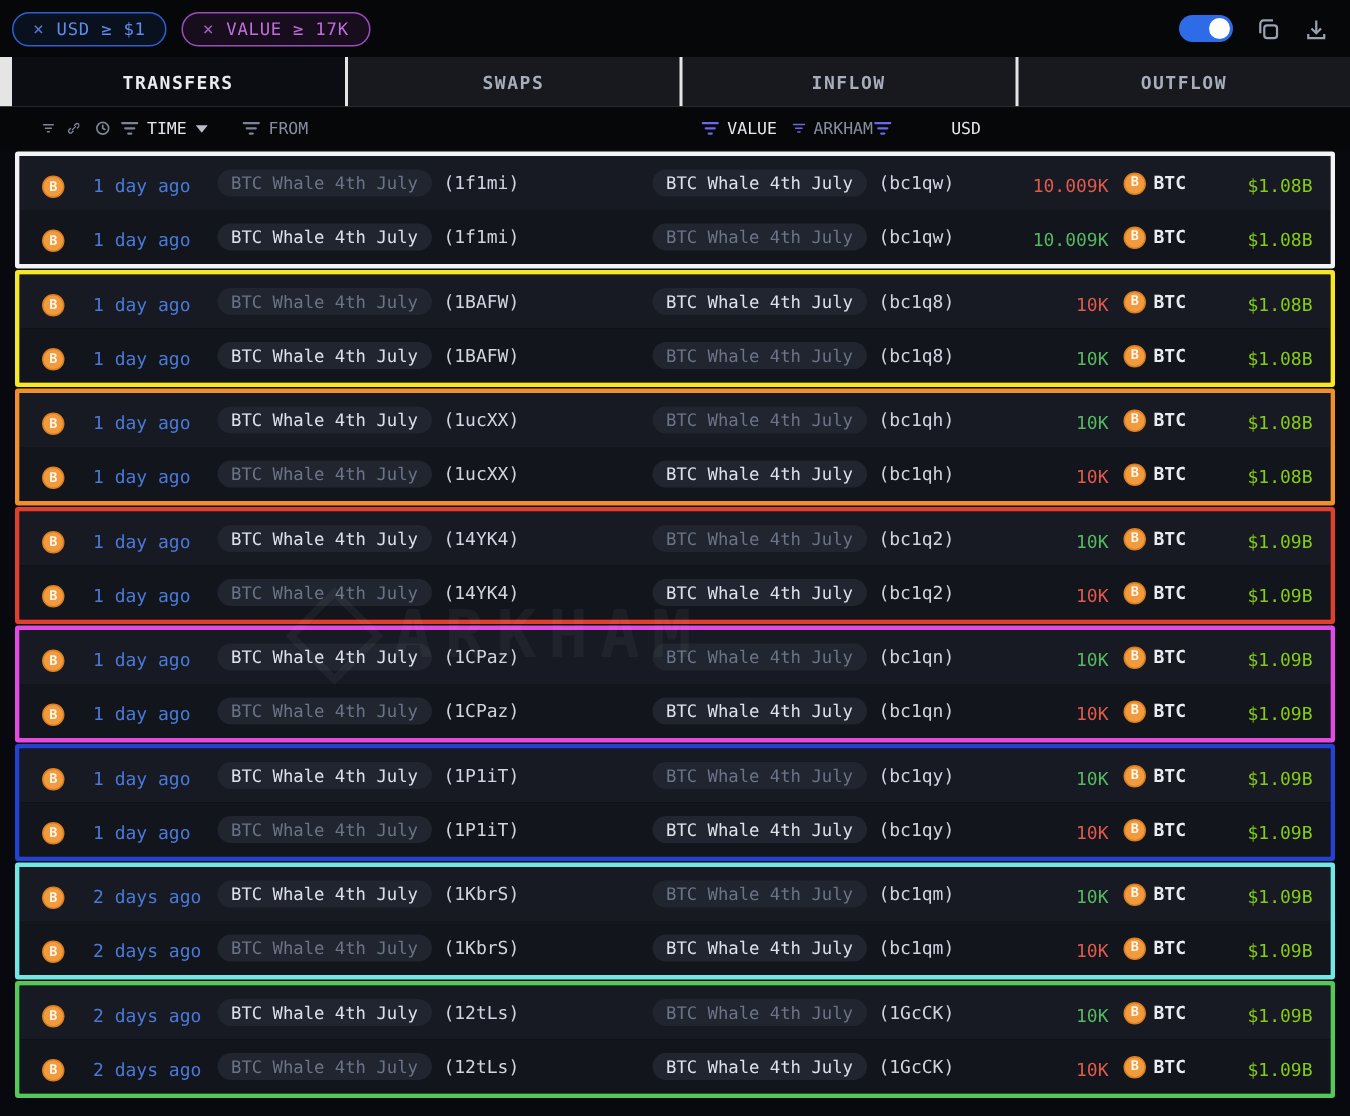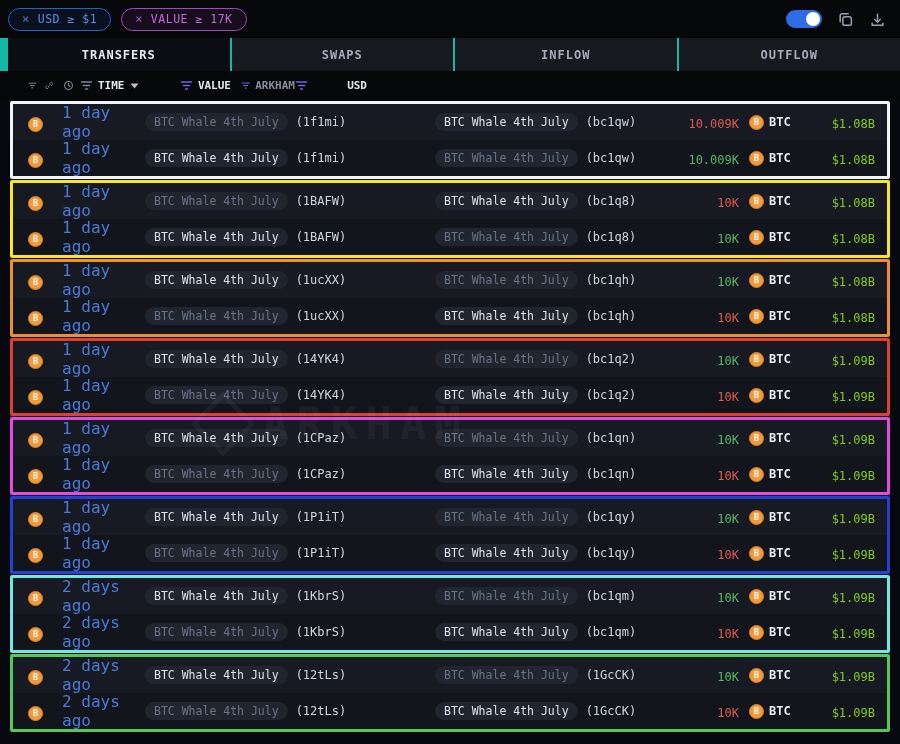--- a/index.html
+++ b/index.html
@@ -28,61 +28,61 @@
   .chip-blue { border:1px solid #2c5fd2; color:#5e8ced; background:rgba(35,75,165,.14); }
   .chip-purple { border:1px solid #9d4cc0; color:#c06edb; background:rgba(145,60,175,.12); }
   .chip .x { font-size:12px; opacity:.85; }
   .topbar-right { display:flex; align-items:center; gap:15px; }
   .toggle { width:36px; height:18px; border-radius:10px; background:#2e6be6; position:relative; cursor:pointer; }
   .toggle .knob { position:absolute; top:2px; right:2px; width:14px; height:14px; border-radius:50%; background:#fff; }
   .tool-icon { width:17px; height:17px; cursor:pointer; display:block; }
   .tool-icon path, .tool-icon rect { stroke:#9aa1b0; stroke-width:1.4; fill:none; }
 
   
-  .tabs { display:flex; gap:2px; height:33px; background:#14b8a6; padding-left:8px; }
+  .tabs { display:flex; gap:2px; height:33px; background:#e5e5e5; padding-left:8px; }
   .tab {
     flex:1; display:flex; align-items:center; justify-content:center;
     font-size:12px; letter-spacing:1px; color:#a7adba;
     background:#17191f; cursor:pointer; font-weight:bold;
   }
   .tab.active { background:#0b0d12; color:#e9ebf1; }
 
   
   .grid { display:flex; align-items:center; width:100%; }
   .col-coin  { width:40px; flex:0 0 40px; padding-left:15px; }
   .col-time  { width:88px; flex:0 0 88px; padding-left:9px; }
   .col-from  { width:287px; flex:0 0 287px; padding-left:4px; display:flex; align-items:center; gap:8px; }
   .col-to    { flex:1 1 auto; padding-left:7px; display:flex; align-items:center; gap:8px; }
   .col-value { width:90px; flex:0 0 90px; text-align:right; }
   .col-token { width:64px; flex:0 0 64px; padding-left:10px; display:flex; align-items:center; gap:5px; }
   .col-usd   { width:84px; flex:0 0 84px; text-align:right; padding-right:12px; }
 
   
   .thead {
     height:29px; padding:0 13px; display:flex; align-items:center;
-    background:#060709; font-size:11px; color:#858d9e; font-weight:bold;
+    background:#060709; font-size:11px; color:#858d9e; font-weight:normal;
   }
   .hicon { width:13px; height:11px; display:inline-block; vertical-align:-1px; }
   .hicon path { stroke:#7d8496; stroke-width:1.5; fill:none; stroke-linecap:round; }
   .hicon.purple path { stroke:#6d66ee; }
   .hgroup { display:flex; align-items:center; gap:5px; }
   .h-white { color:#e6e8ee; }
   .caret { width:9px; height:6px; }
   .caret path { fill:#b8bdc9; stroke:none; }
   .col-value.hgroup, .col-token.hgroup { justify-content:flex-end; display:flex; text-align:right; }
   .thead .col-value { display:flex; justify-content:flex-end; align-items:center; gap:5px; }
   .thead .col-token { justify-content:flex-start; }
   .thead .col-usd { display:flex; justify-content:space-between; align-items:center; gap:11px; padding-right:12px; }
 
   
   .groups { padding:1px 10px 0 10px; }
   .group { border:3px solid #fff; border-radius:2px; margin-bottom:1px; overflow:hidden; }
   .row { height:36px; background:#171a23; }
   .row.alt { background:#13151d; }
-  .time { color:#4a7ad8; font-size:16px; }
+  .time { color:#4a7ad8; font-size:12px; }
   .pill {
     background:#20252f; border-radius:9px; padding:2px 9px;
     font-size:11.5px; color:#dde1ea; white-space:nowrap; cursor:pointer;
   }
   .pill.dim { color:#6b7487; }
   .addr { color:#d0d5e0; font-size:12px; cursor:pointer; }
   .coin {
     width:15px; height:15px; border-radius:50%;
     background:#f29a3e; border:1px solid #d97f1f;
     color:#fff7ec; font-size:9px; font-weight:bold;
@@ -160,20 +160,26 @@
         <path d="M7 4.5V7l1.8 1"></path>
       </svg>
     <svg class="hicon" viewBox="0 0 13 11">
         <path d="M1.5 2h10M3.5 5.5h6M5.5 9h2"></path>
       </svg>
     <span class="h-white">TIME</span>
     <svg class="caret" viewBox="0 0 9 6">
         <path d="M0.5 0.5h8L4.5 5.5z"></path>
       </svg>
   </div>
+  <div class="col-from hgroup" style="padding-left:20px;">
+    <svg class="hicon" viewBox="0 0 13 11">
+        <path d="M1.5 2h10M3.5 5.5h6M5.5 9h2"></path>
+      </svg>
+    <span>FROM</span>
+  </div>
   <div class="col-value">
     <svg class="hicon purple" viewBox="0 0 13 11">
         <path d="M1.5 2h10M3.5 5.5h6M5.5 9h2"></path>
       </svg>
     <span class="h-white">VALUE</span>
   </div>
   <div class="col-token hgroup">
     <svg class="hicon purple" viewBox="0 0 13 11">
         <path d="M1.5 2h10M3.5 5.5h6M5.5 9h2"></path>
       </svg>

